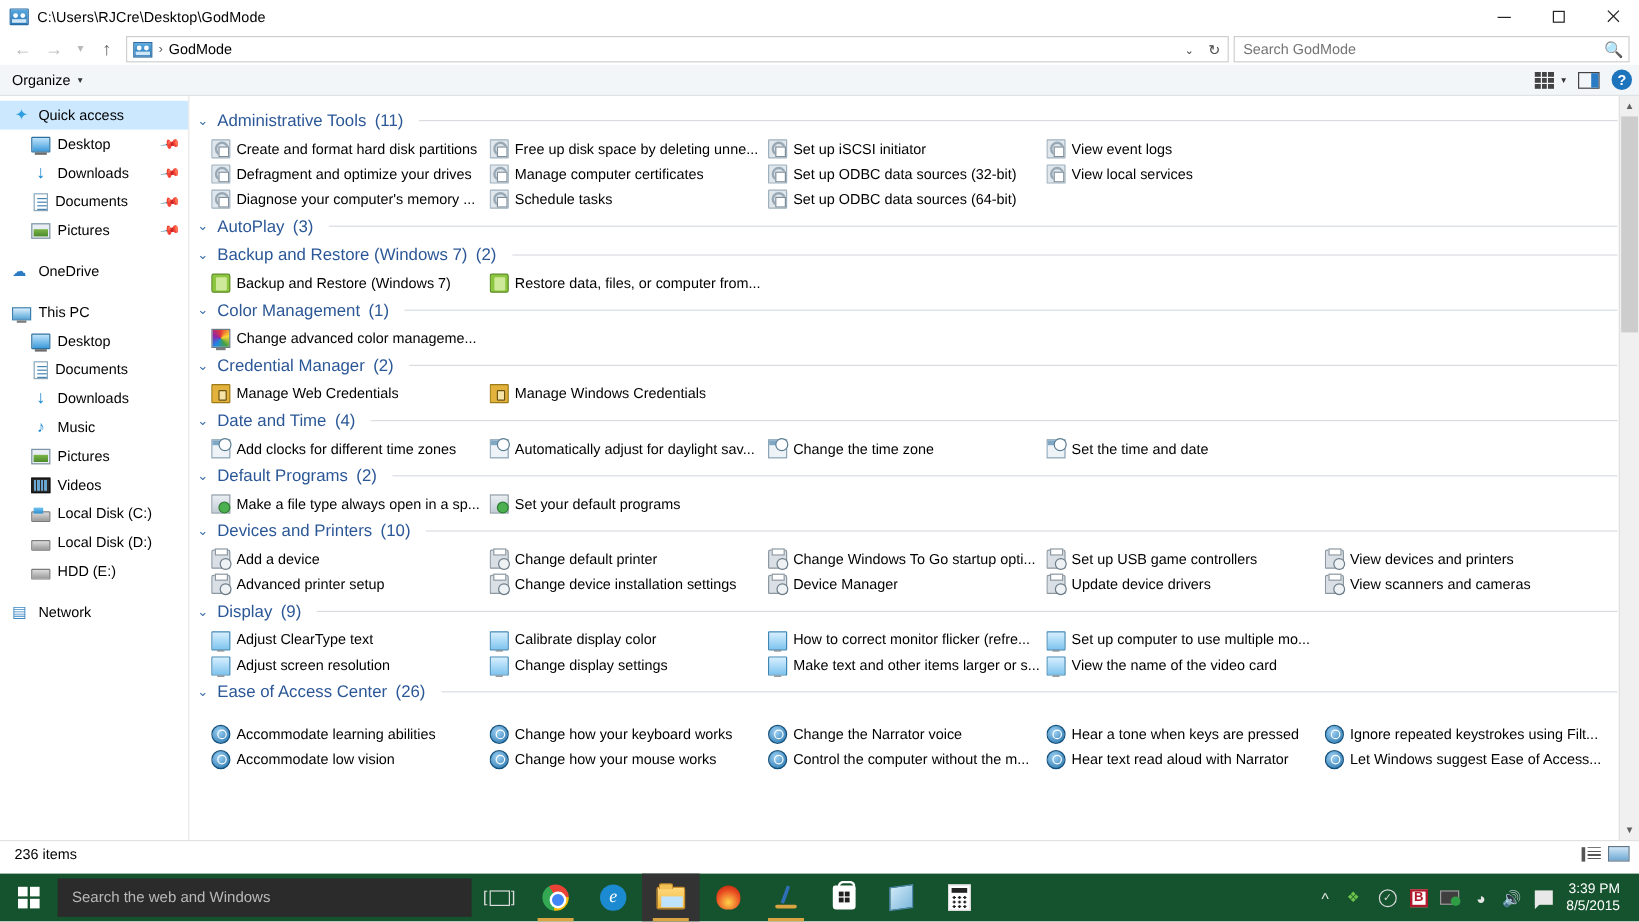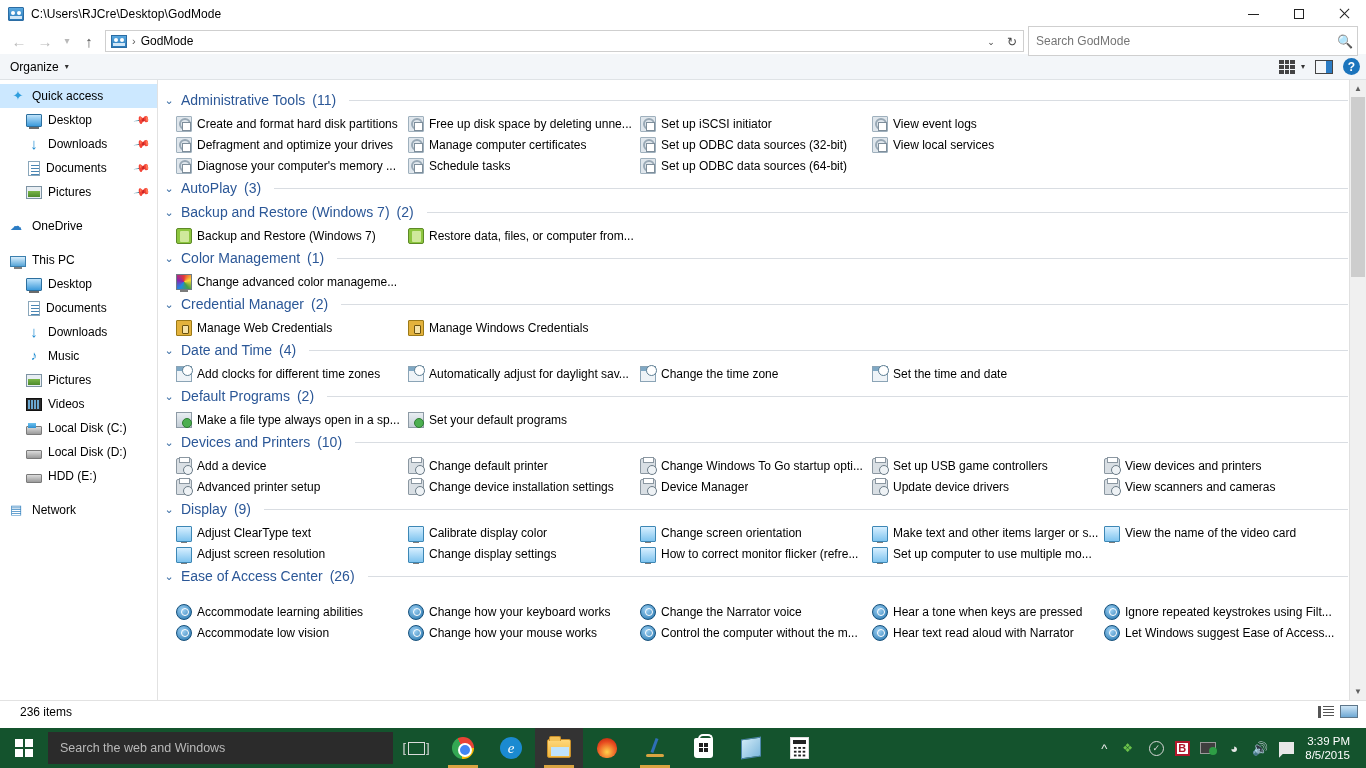--- a/index.html
+++ b/index.html
@@ -80,21 +80,21 @@
   .addr-crumb { font-size: 12px; color: #000; }
   .addr-drop {
     width: 20px; height: 21px; display: flex; align-items: center; justify-content: center;
     color: #444; font-size: 9px; position: absolute; right: 22px; top: 0;
   }
   .addr-refresh {
     width: 22px; height: 21px; display: flex; align-items: center; justify-content: center;
     color: #444; font-size: 12px; position: absolute; right: 0; top: 0;
   }
   .searchbox {
-    width: 330px; height: 30px; border: 1px solid #cfcfcf; background: #fff;
+    width: 330px; height: 22px; border: 1px solid #cfcfcf; background: #fff;
     margin-left: 4px; display: flex; align-items: center; position: relative;
   }
   .searchbox input {
     border: 0; outline: 0; flex: 1; font-size: 12px; color: #6d6d6d;
     padding-left: 7px; font-family: "Liberation Sans", sans-serif; background: transparent;
   }
   .search-ico { width: 24px; text-align: center; color: #333; font-size: 13px; }
 
   
   .toolbar {
@@ -214,21 +214,21 @@
     color:#606060; font-size:8px;
   }
   .vs-down { position:absolute; bottom:0; left:0; right:0; }
   .vs-thumb {
     position:absolute; top:17px; left:1px; right:1px; height: 180px; background:#cdcdcd;
   }
 
   
   .statusbar {
     height: 22px; border-top: 1px solid #e2e2e2; background: #fff;
-    display: flex; align-items: center; padding-left: 20px; font-size: 12px; color: #000;
+    display: flex; align-items: center; padding-left: 12px; font-size: 12px; color: #000;
   }
   .status-right { margin-left: auto; display: flex; align-items: center; gap: 6px; padding-right: 8px; }
   .detail-ico { width: 16px; height: 12px; display: flex; gap: 2px; }
   .detail-ico b { width: 3px; background: #555; display:block; }
   .detail-ico span { flex:1; background: repeating-linear-gradient(#555 0 1px, transparent 1px 3px); display:block; }
   .tiles-ico { width: 18px; height: 13px; border: 1px solid #5d768a; background: linear-gradient(#cfe6f7,#6fa9d4); }
 
   
   .taskbar {
     position: absolute; left: 0; bottom: 0; width: 1366px; height: 40px;
@@ -652,24 +652,20 @@
           <div class="item">
             <span class="ico i-display"></span>
             <span class="label">Calibrate display color</span>
           </div>
           <div class="item">
             <span class="ico i-display"></span>
             <span class="label">Change display settings</span>
           </div>
           <div class="item">
             <span class="ico i-display"></span>
-            <span class="label">Change screen orientation</span>
-          </div>
-          <div class="item">
-            <span class="ico i-display"></span>
             <span class="label">How to correct monitor flicker (refre...</span>
           </div>
           <div class="item">
             <span class="ico i-display"></span>
             <span class="label">Make text and other items larger or s...</span>
           </div>
           <div class="item">
             <span class="ico i-display"></span>
             <span class="label">Set up computer to use multiple mo...</span>
           </div>

